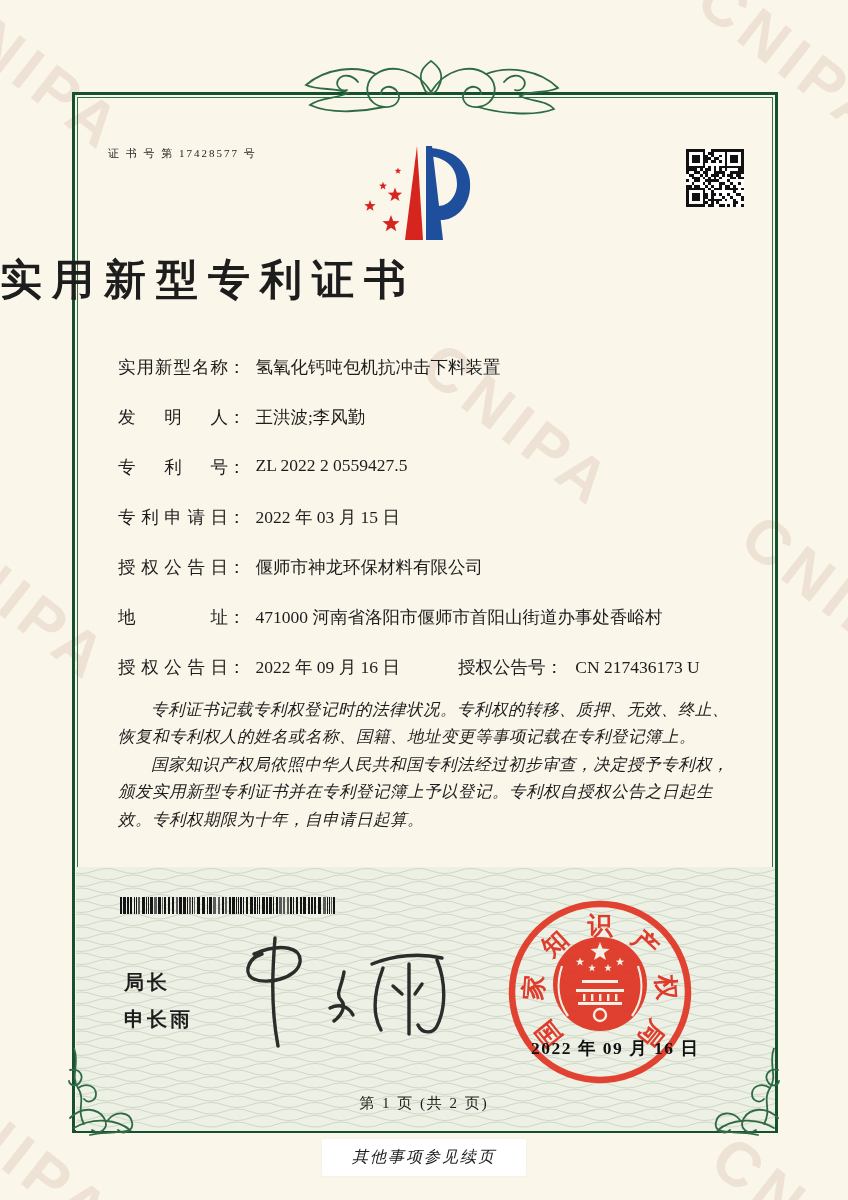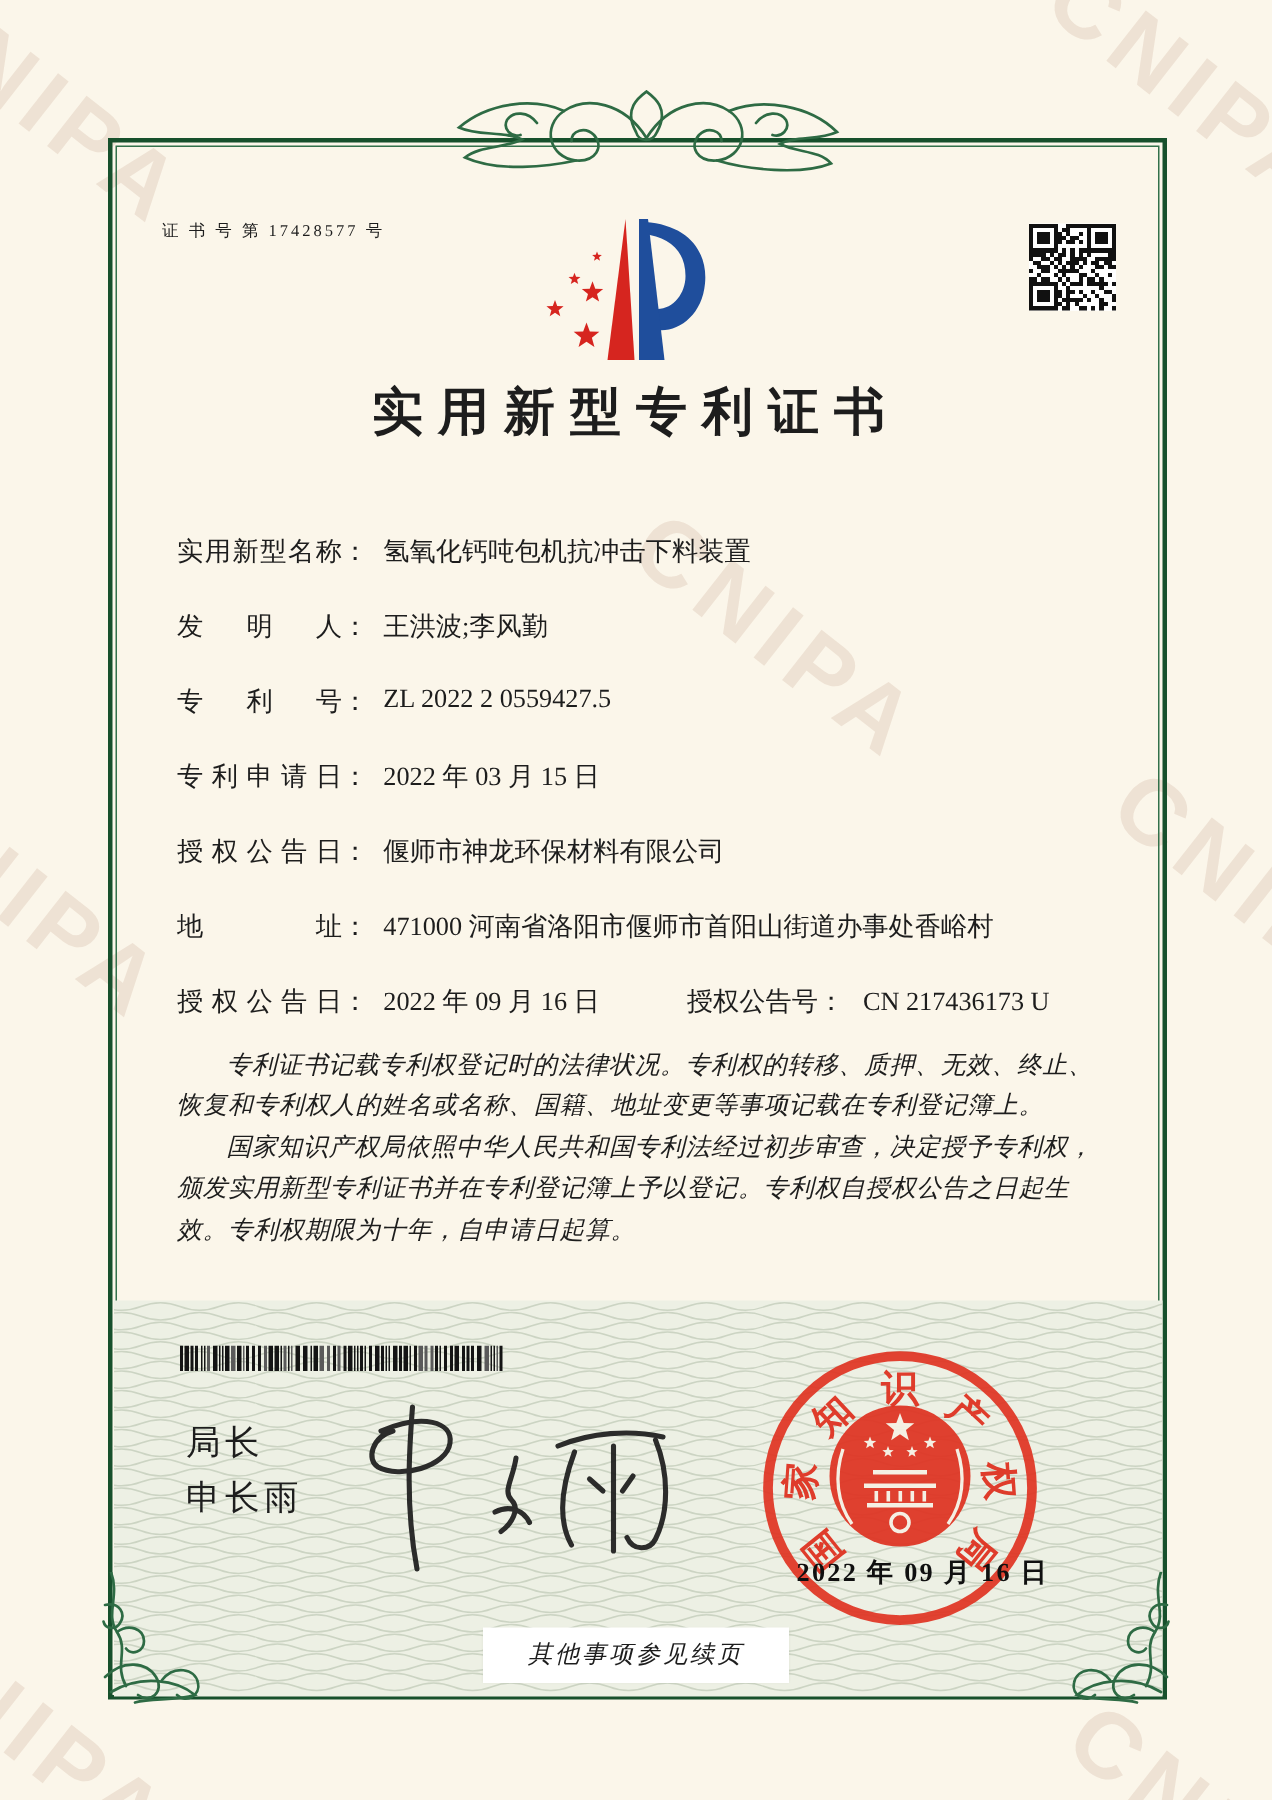--- a/index.html
+++ b/index.html
@@ -30,22 +30,22 @@
   .frame-inner{position:absolute; inset:2px; border:1px solid #33714b;}
   .ornament{position:absolute; z-index:3;}
   .orn-top{left:296px; top:60px; width:270px; height:60px;}
   .orn-bl{left:64px; top:1048px; width:82px; height:88px;}
   .orn-br{left:702px; top:1048px; width:82px; height:88px; transform:scaleX(-1);}
   
   .cert-no{position:absolute; left:108px; top:146px; font-size:11px; letter-spacing:2px; z-index:3;}
   .logo{position:absolute; left:350px; top:136px; width:132px; height:116px; z-index:3;}
   .qr{position:absolute; left:686px; top:149px; width:58px; height:58px; background:#fff; z-index:3;}
   .title{
-    position:absolute; left:0; right:0; top:252px; text-align:center;
-    font-size:34px; font-weight:600; letter-spacing:10px; z-index:3;
+    position:absolute; left:0; right:0; top:252px; text-align:left;
+    font-size:42px; font-weight:600; letter-spacing:10px; z-index:3;
   }
   
   .fields{position:absolute; left:118px; top:355px; width:630px; z-index:3; font-size:17.5px;}
   .field{height:50px; display:flex; align-items:flex-start; white-space:nowrap;}
   .field-label{
     display:inline-block; width:110px; text-align:justify; text-align-last:justify;
     letter-spacing:0;
   }
   .colon{margin-right:10px;}
   .field2{margin-left:58px;}
@@ -53,30 +53,30 @@
   
   .body-text{
     position:absolute; left:118px; top:696px; width:624px; z-index:3;
     font-size:16.5px; line-height:1.66; font-style:italic;
   }
   .body-text p{margin:0; text-indent:2em; letter-spacing:0.5px;}
   
   .band{position:absolute; left:76px; top:867px; width:699px; height:264px; background:#edf0e4; z-index:2;}
   .band svg{position:absolute; inset:0;}
   .barcode{position:absolute; left:120px; top:897px; width:216px; height:17px; z-index:3;}
-  .director{position:absolute; left:124px; top:943px; z-index:3; font-size:23px; font-weight:400; line-height:37px; letter-spacing:3px;}
+  .director{position:absolute; left:124px; top:964px; z-index:3; font-size:20px; font-weight:700; line-height:37px; letter-spacing:3px;}
   .signature{position:absolute; left:222px; top:932px; width:240px; height:118px; z-index:3;}
   .seal{position:absolute; left:504px; top:896px; width:192px; height:192px; z-index:4;}
   .seal-date{
     position:absolute; left:531px; top:1036px; width:190px; z-index:5;
     font-size:17.5px; color:#101010; letter-spacing:1.5px; white-space:nowrap; font-weight:600;
   }
   .page-footer{position:absolute; left:0; right:0; top:1094px; text-align:center; font-size:15px; letter-spacing:2px; z-index:3;}
   .note-box{
-    position:absolute; left:50%; transform:translateX(-50%); top:1085px;
+    position:absolute; left:50%; transform:translateX(-50%); top:1139px;
     background:#ffffff; padding:8px 30px; z-index:3;
     font-size:16px; font-style:italic; letter-spacing:2px; white-space:nowrap;
     box-shadow:0 0 2px rgba(0,0,0,0.06);
   }
 </style>
 </head>
 <body>
 
 <div class="page">
 

